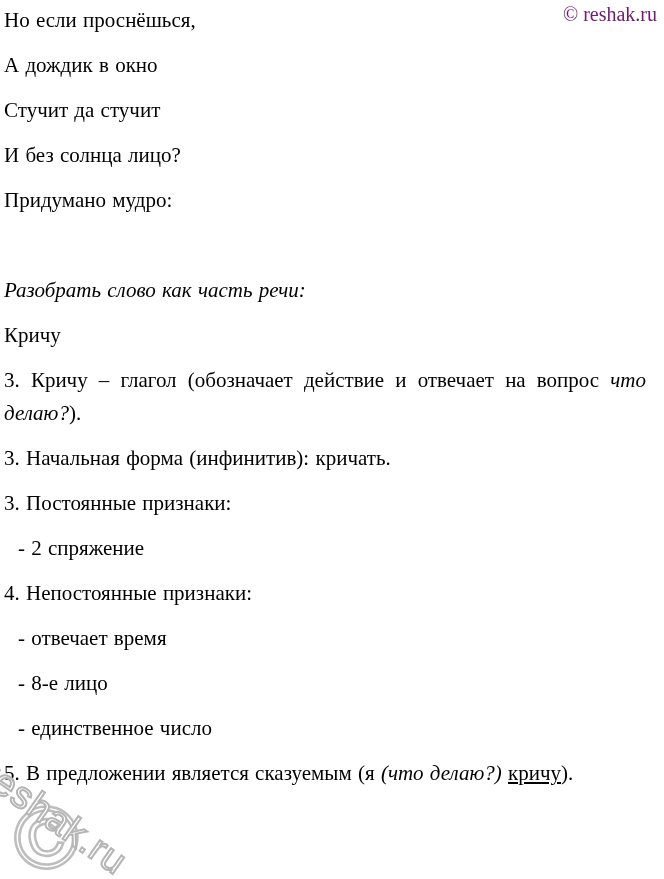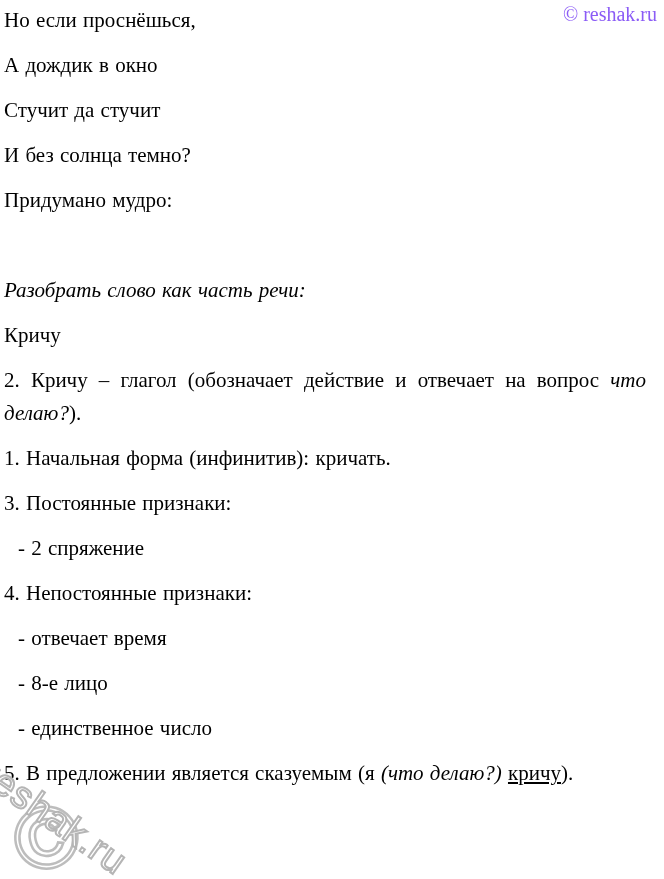--- a/index.html
+++ b/index.html
@@ -17,21 +17,21 @@
     color: #000000;
     box-sizing: border-box;
     padding: 4px 6px 0 4px;
   }
   .copyright {
     position: absolute;
     top: 1px;
     right: 7px;
     font-size: 20px;
     line-height: 26px;
-    color: #8b5cf6;
+    color: #701a75;
     white-space: nowrap;
   }
   .doc-body { position: relative; }
   p.para {
     margin: 0 12px 12px 0;
     font-size: 21px;
     line-height: 33px;
     text-align: left;
     word-spacing: 1px;
   }
@@ -76,27 +76,27 @@
 </head>
 <body>
 
 <div class="page">
   <div class="copyright">© reshak.ru</div>
 
   <div class="doc-body">
       <p class="para"><span class="run-normal">Но если проснёшься,</span></p>
       <p class="para"><span class="run-normal">А дождик в окно</span></p>
       <p class="para"><span class="run-normal">Стучит да стучит</span></p>
-      <p class="para"><span class="run-normal">И без солнца темно?</span></p>
+      <p class="para"><span class="run-normal">И без солнца лицо?</span></p>
       <p class="para"><span class="run-normal">Придумано мудро:</span></p>
       <p class="para blank"></p>
       <p class="para"><span class="run-italic">Разобрать слово как часть речи:</span></p>
       <p class="para"><span class="run-normal">Кричу</span></p>
-      <p class="para justify"><span class="run-normal">2. Кричу – глагол (обозначает действие и отвечает на вопрос </span><span class="run-italic">что делаю?</span><span class="run-normal">).</span></p>
-      <p class="para"><span class="run-normal">1. Начальная форма (инфинитив): кричать.</span></p>
+      <p class="para justify"><span class="run-normal">3. Кричу – глагол (обозначает действие и отвечает на вопрос </span><span class="run-italic">что делаю?</span><span class="run-normal">).</span></p>
+      <p class="para"><span class="run-normal">3. Начальная форма (инфинитив): кричать.</span></p>
       <p class="para"><span class="run-normal">3. Постоянные признаки:</span></p>
       <p class="para indent"><span class="run-normal">- 2 спряжение</span></p>
       <p class="para"><span class="run-normal">4. Непостоянные признаки:</span></p>
       <p class="para indent"><span class="run-normal">- отвечает время</span></p>
       <p class="para indent"><span class="run-normal">- 8-е лицо</span></p>
       <p class="para indent"><span class="run-normal">- единственное число</span></p>
       <p class="para"><span class="run-normal">5. В предложении является сказуемым (я </span><span class="run-italic">(что делаю?)</span><span class="run-normal"> </span><span class="run-underline">кричу</span><span class="run-normal">).</span></p>
     </div>
 
   <div class="watermark">

